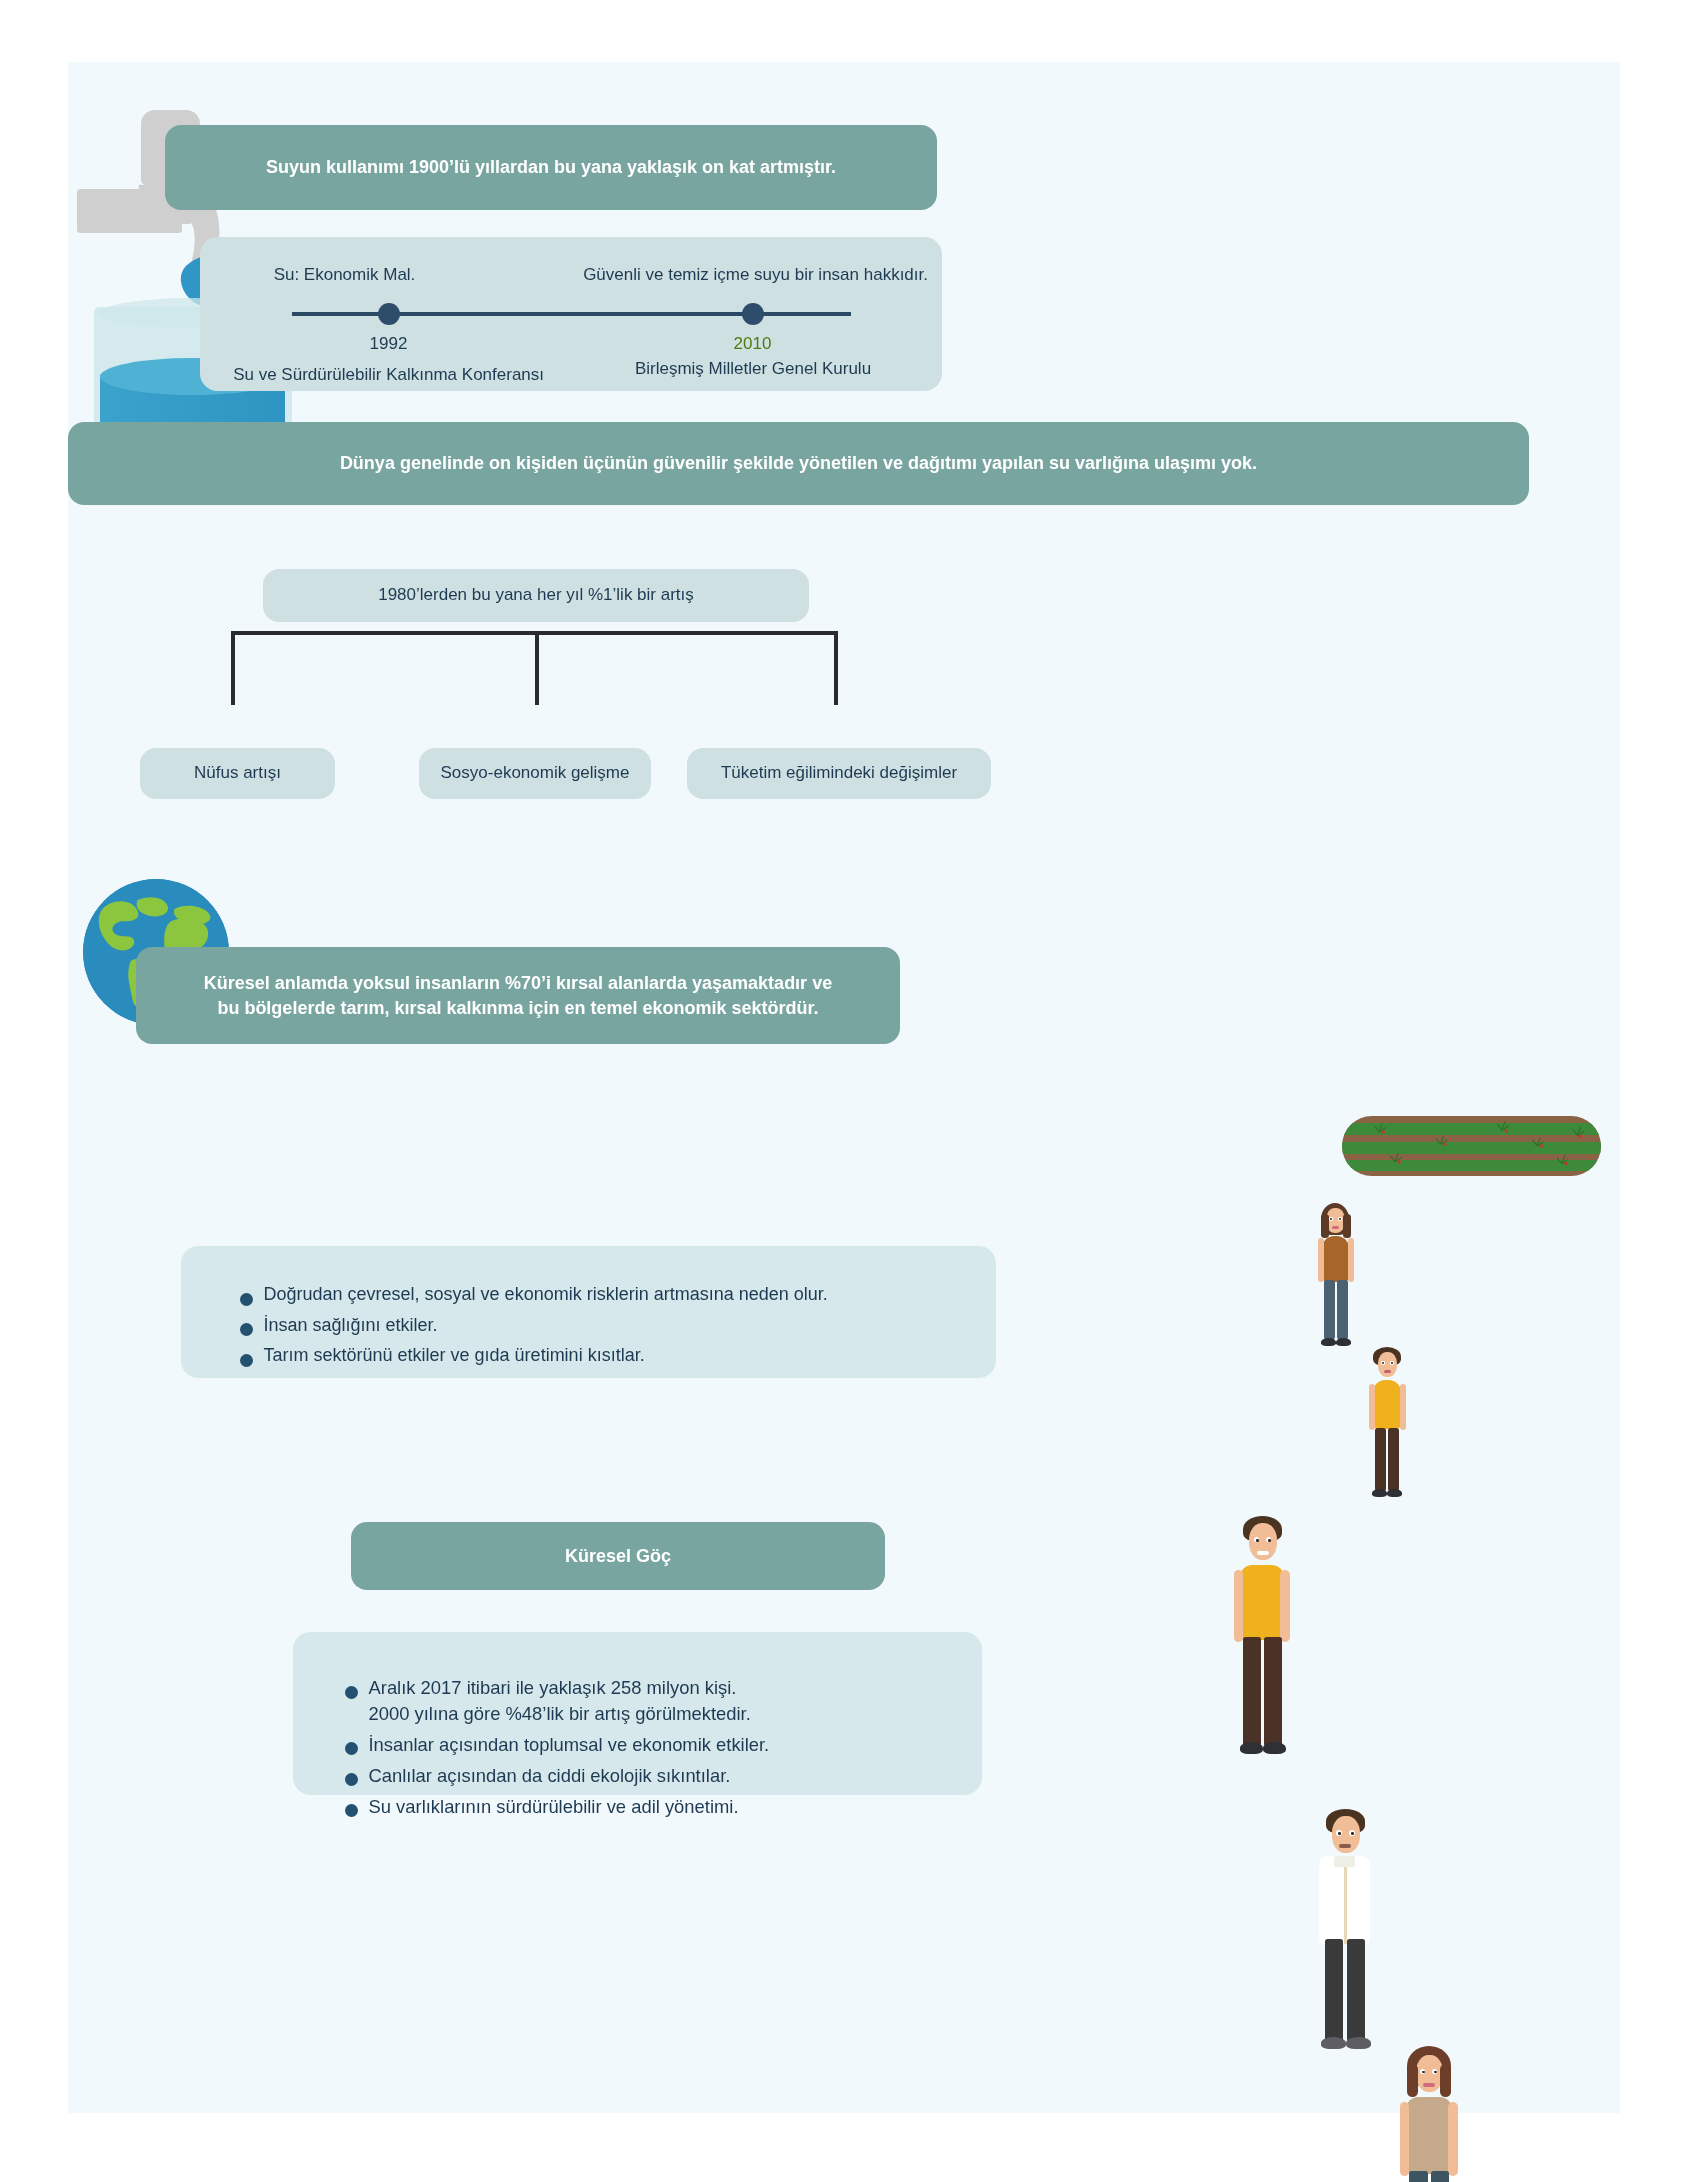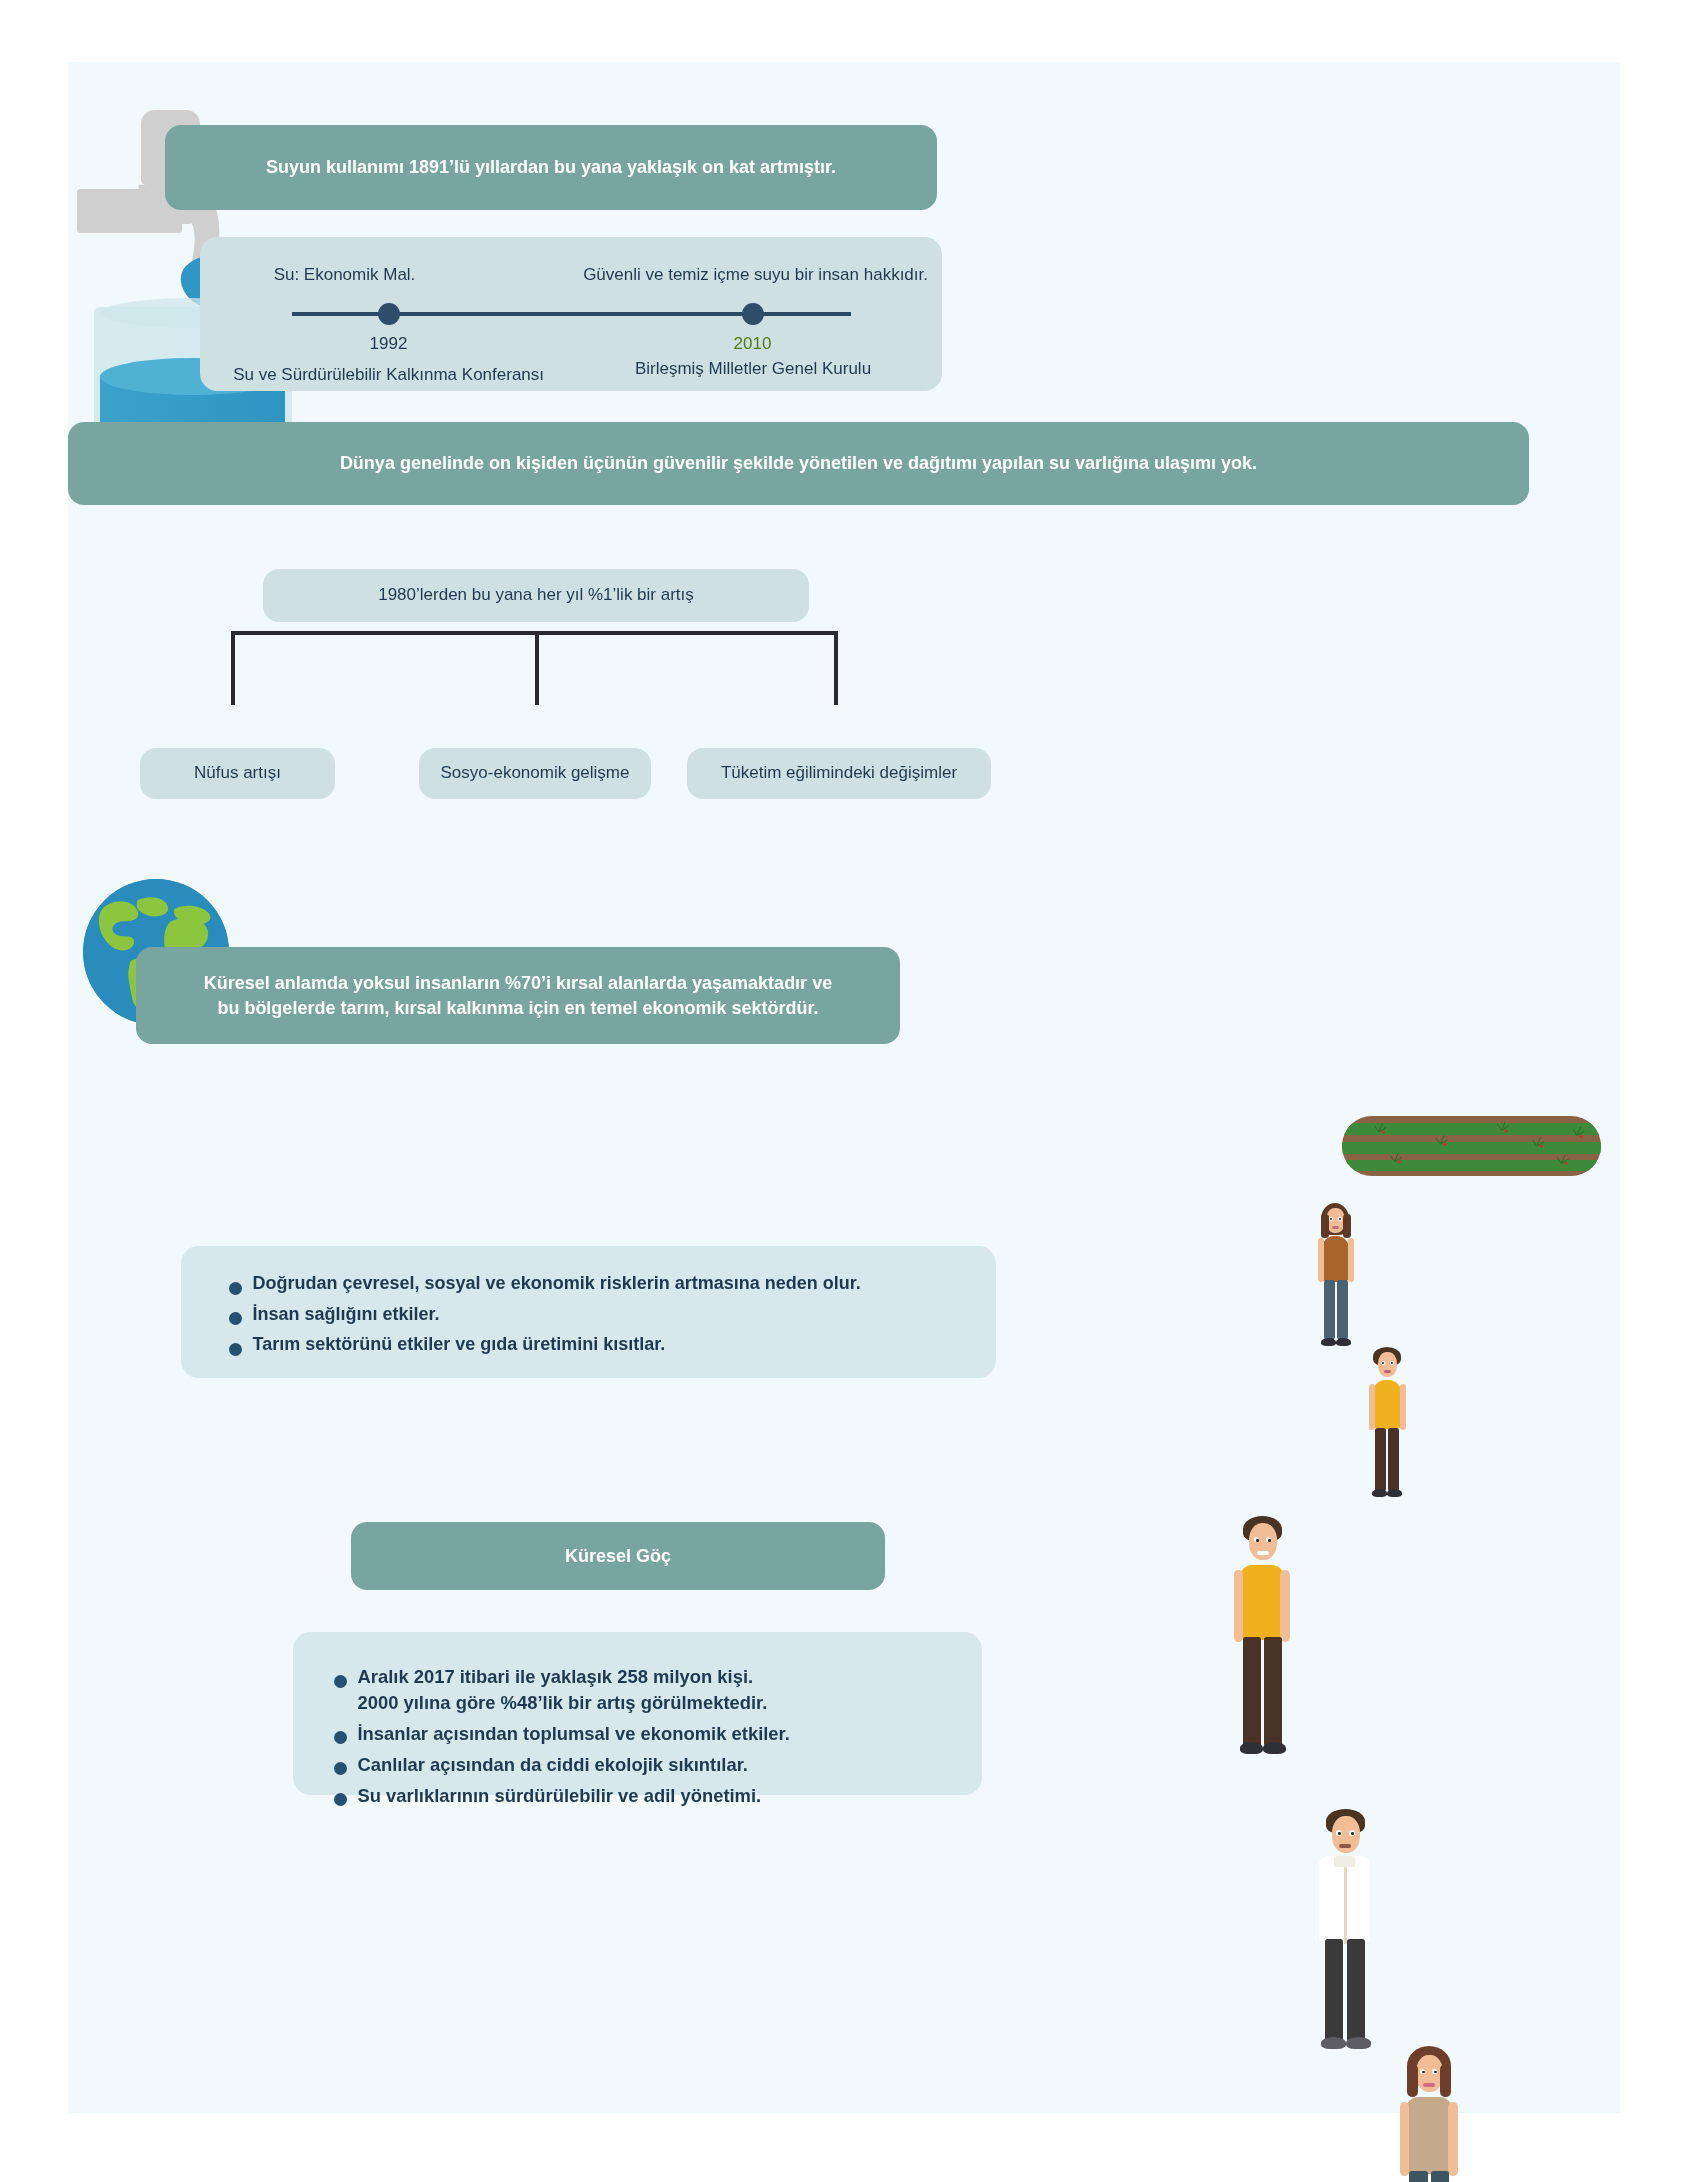--- a/index.html
+++ b/index.html
@@ -23,21 +23,21 @@
   .drop{background:#2f96c6;border-radius:50% 50% 50% 50%/60% 60% 40% 40%;transform:rotate(45deg);}
 
   
   .tl-line{background:#2b4865;height:4.4px;}
   .tl-dot{background:#2d4d6b;border-radius:50%;}
 
   
   .conn{background:#2a2a33;}
 
   
-  .bullets{list-style:none;margin:6px;padding:0;font-weight:bold;}
+  .bullets{list-style:none;margin:17px;padding:0;}
   .bullets li{display:flex;align-items:flex-start;margin:0 0 5.3px 0;}
   .bullets .dot{width:13px;height:13px;border-radius:50%;background:#245170;flex:0 0 13px;margin-top:10.5px;margin-right:10.5px;}
   .bullets .txt{color:#1e3a52;line-height:1.4;}
 
   
   .globe{border-radius:50%;background:#2a8cbd;overflow:hidden;position:relative;}
 
   
   .field{background:#8a6244;border-radius:53px;overflow:hidden;position:relative;}
   .field .row{position:absolute;left:0;width:100%;background:#3d8a3a;}
@@ -79,21 +79,21 @@
 
     <div class="abs" style="left:17.6px;top:219px;width:198px;height:193px;">
       <div class="abs tank-glass" style="left:0;top:0;width:198px;height:193px;"></div>
       <div class="abs tank-water" style="left:6.1px;top:68px;width:185px;height:119px;"></div>
       <div class="abs tank-top" style="left:6.1px;top:51px;width:185px;height:37px;background:#4fb2d5;"></div>
       <div class="abs" style="left:6.1px;top:-8.8px;width:185px;height:30px;background:#cfe7ea;border-radius:50%;opacity:.75;"></div>
     </div>
   </div>
 
   <div class="abs dark-box" style="left:97px;top:63px;width:772px;height:85px;font-size:18px;">
-    <span>Suyun kullanımı 1891’lü yıllardan bu yana yaklaşık on kat artmıştır.</span>
+    <span>Suyun kullanımı 1900’lü yıllardan bu yana yaklaşık on kat artmıştır.</span>
   </div>
 
   <div class="abs" style="left:132px;top:175px;width:742px;height:154px;background:#cfe0e2;border-radius:17.6px;">
 
     <div class="abs" style="left:26px;top:28px;width:237px;text-align:center;font-size:17px;color:#1e3a52;">Su: Ekonomik Mal.</div>
     <div class="abs" style="left:272px;top:28px;width:456px;text-align:right;font-size:17px;color:#1e3a52;">Güvenli ve temiz içme suyu bir insan hakkıdır.</div>
 
     <div class="abs tl-line" style="left:92px;top:75px;width:559px;"></div>
     <div class="abs tl-dot" style="left:178px;top:66px;width:22px;height:22px;"></div>
     <div class="abs tl-dot" style="left:542px;top:66px;width:22px;height:22px;"></div>

